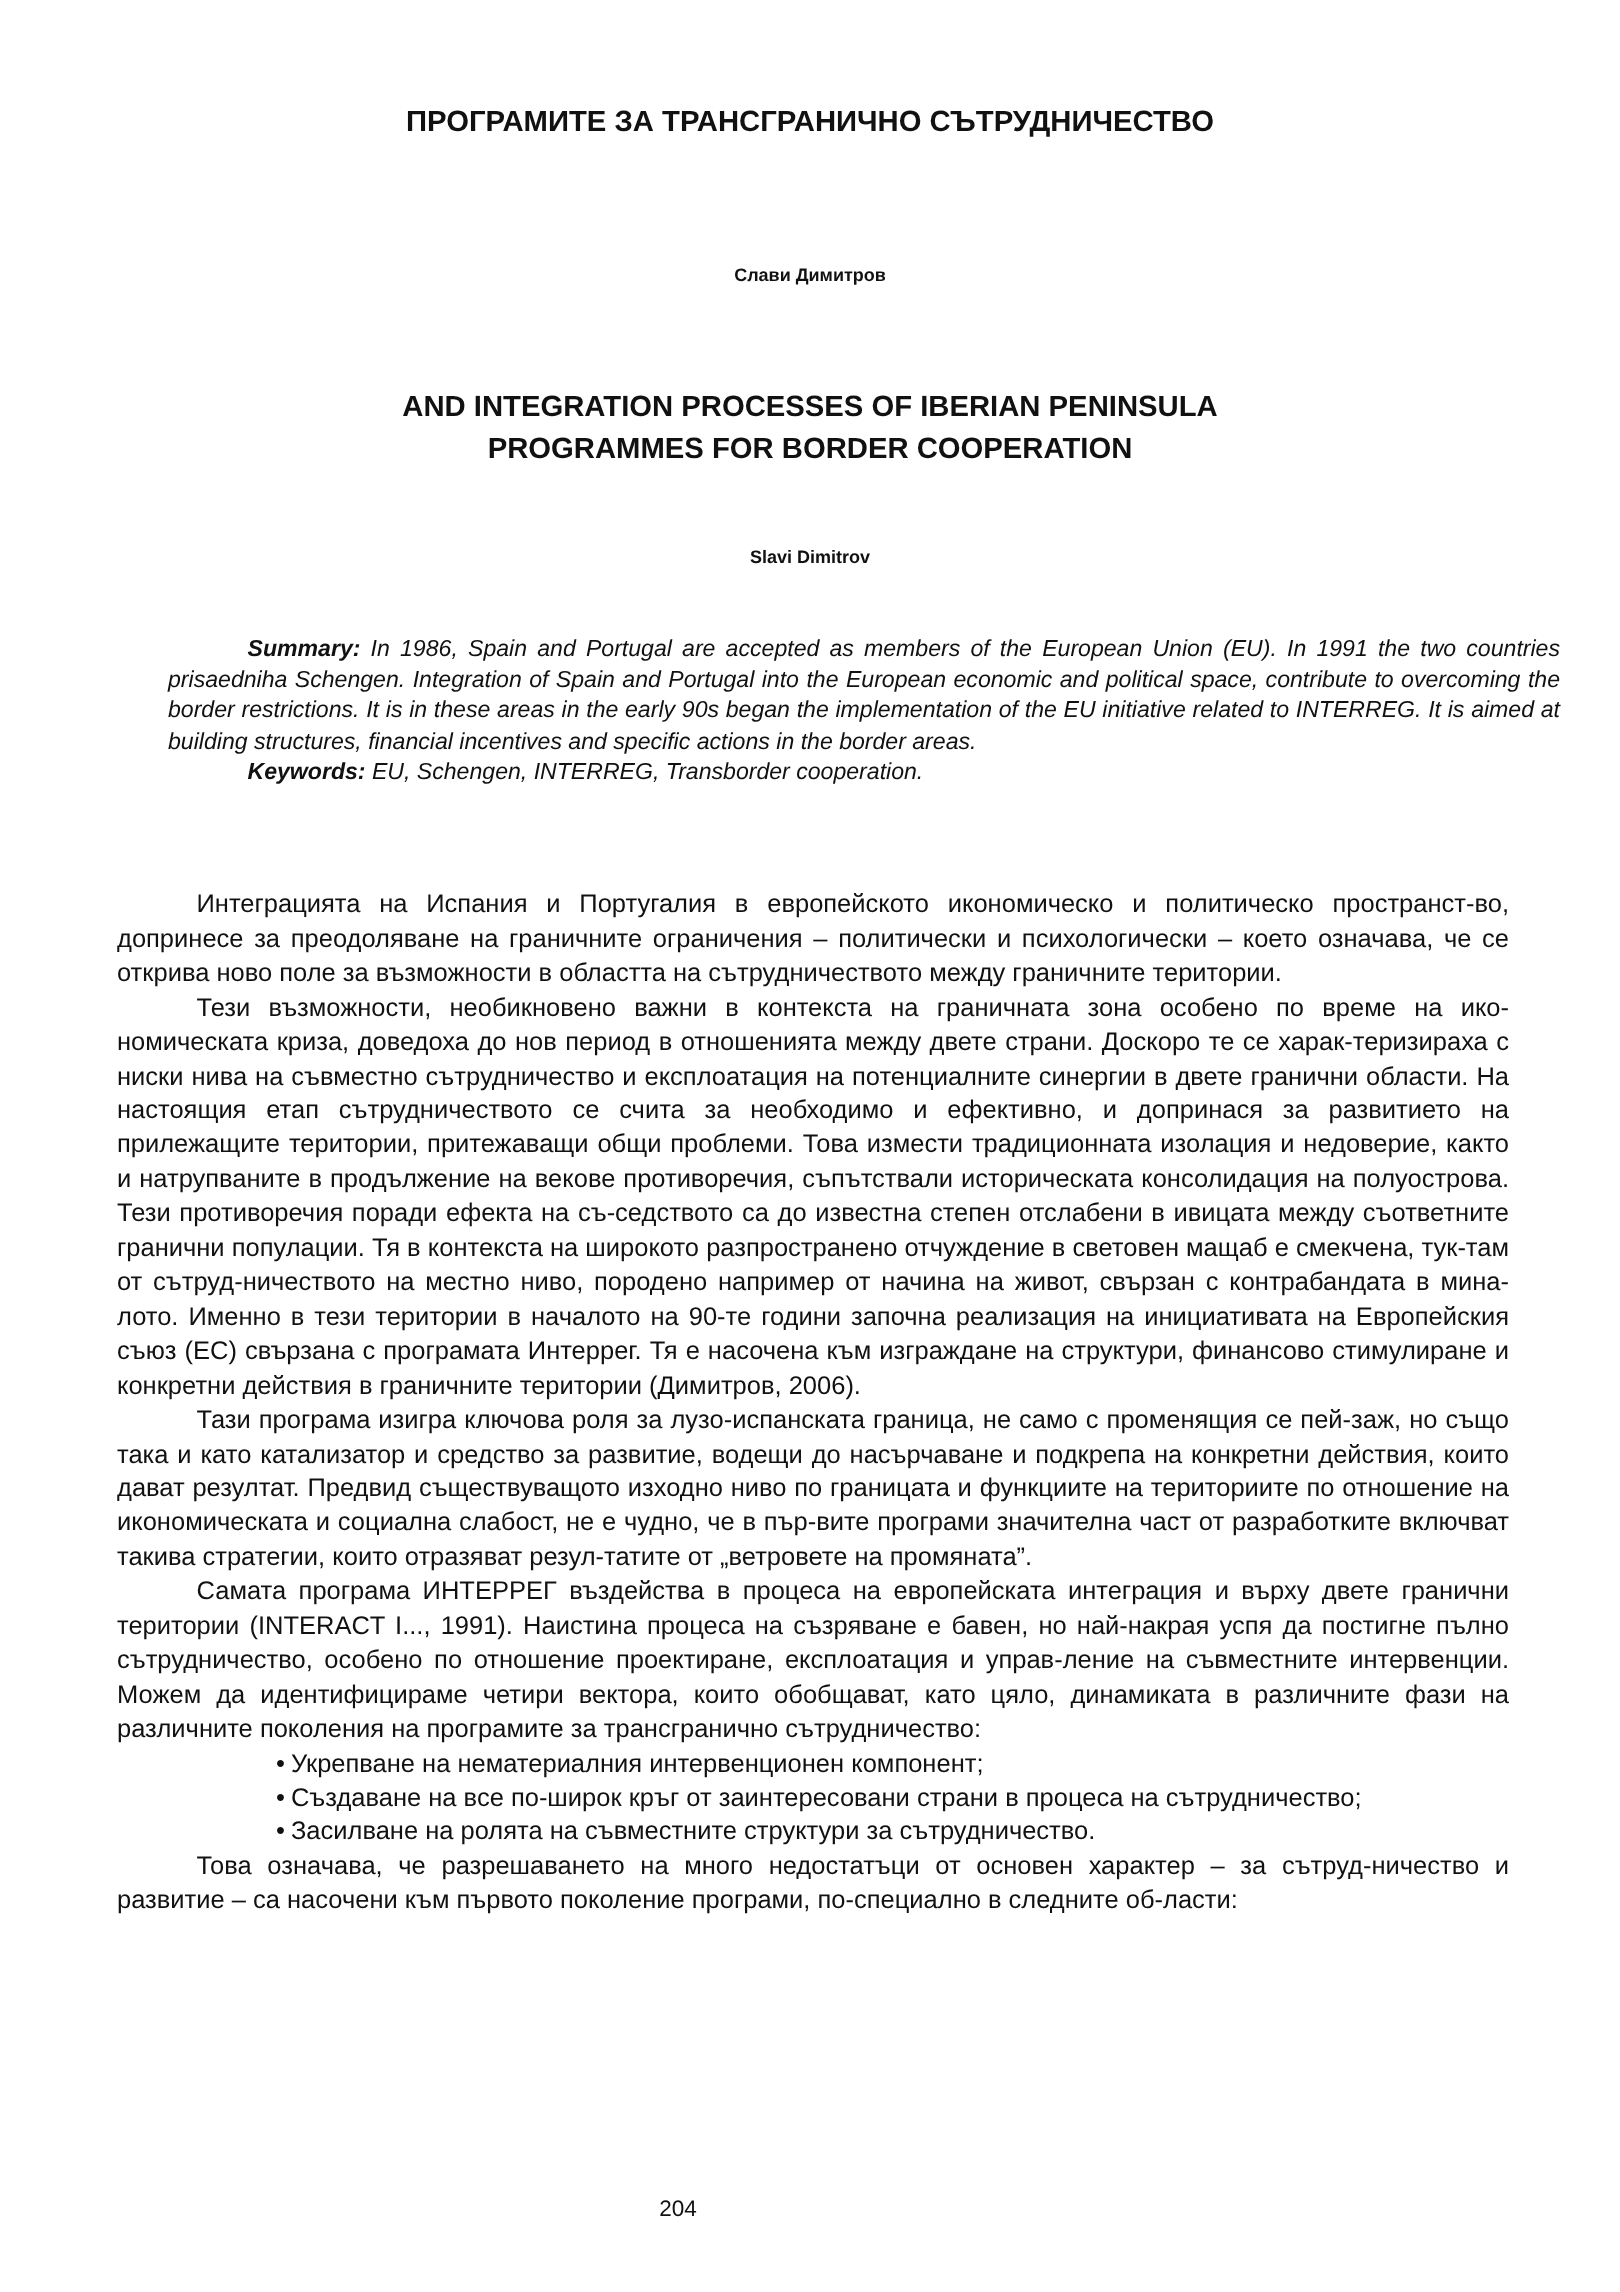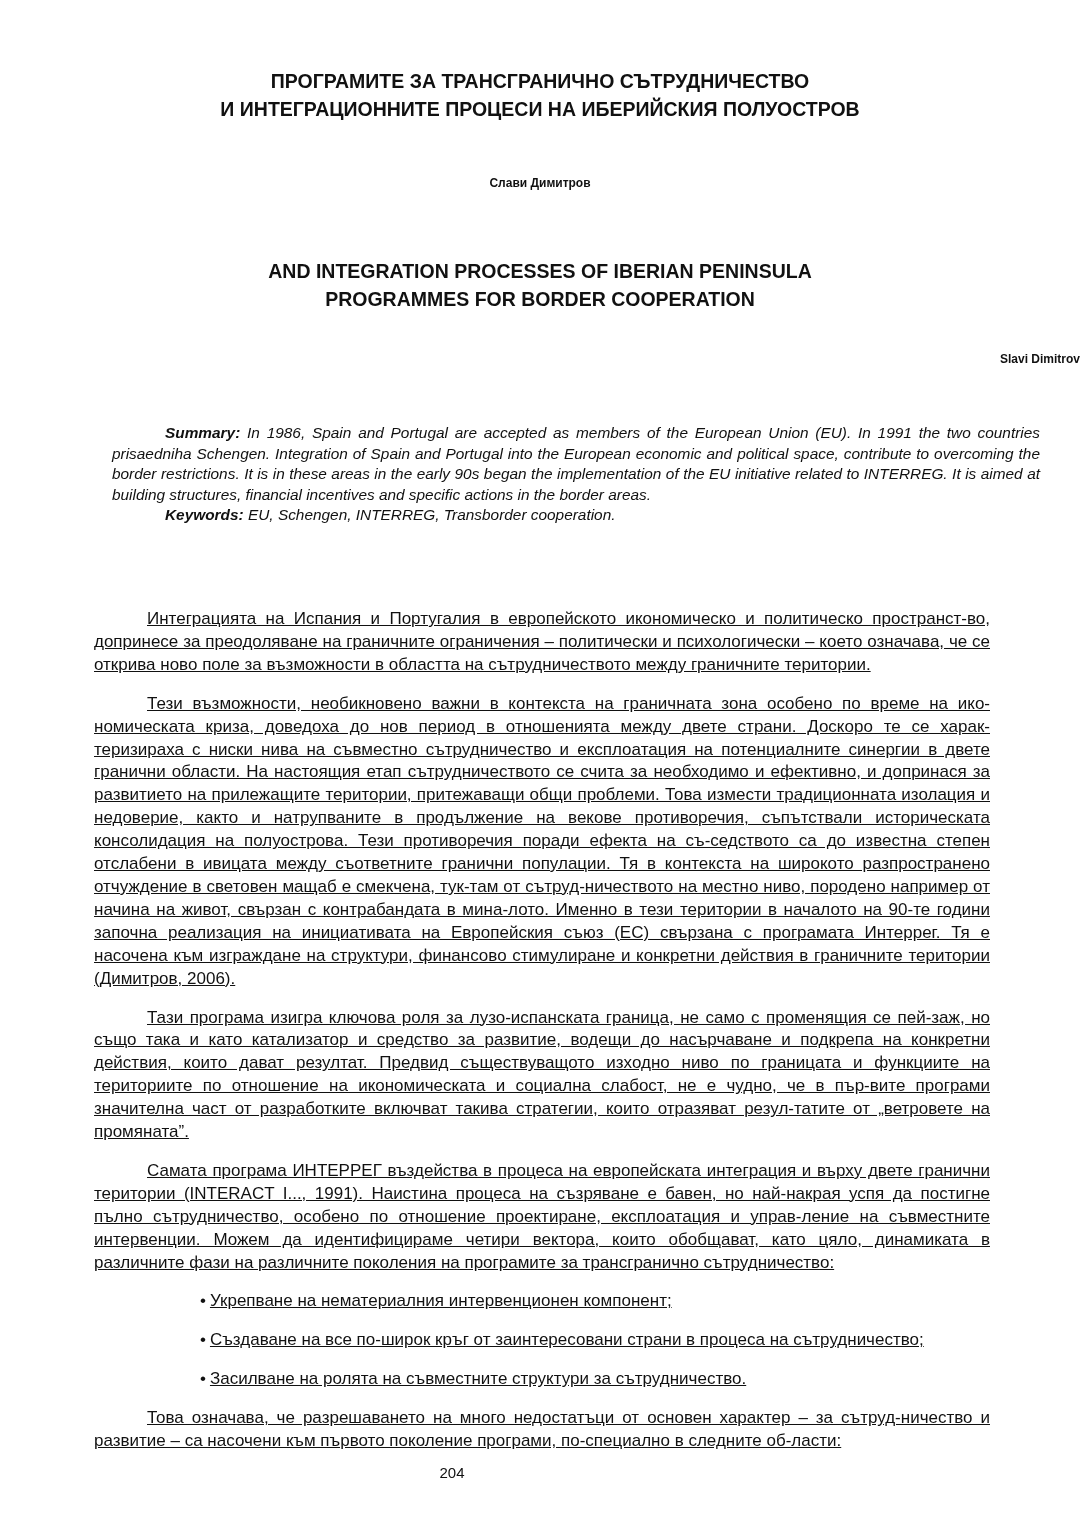--- a/index.html
+++ b/index.html
@@ -12,52 +12,51 @@
     position: absolute; left: 0; width: 1080px; text-align: center;
     font-weight: bold; font-size: 19.5px; line-height: 28px; letter-spacing: 0px;
   }
   .author {
     position: absolute; left: 0; width: 1080px; text-align: center;
     font-weight: bold; font-size: 12px; line-height: 24px;
   }
   #title-bg { top: 67px; }
   #author-bg { top: 171px; }
   #title-en { top: 257px; }
-  #author-en { top: 347px; text-align: right; }
+  #author-en { top: 359px; }
 
   .abstract {
     position: absolute; left: 78px; width: 928px; top: 423px;
     font-style: italic; font-size: 15.4px; line-height: 20.5px;
     text-align: justify;
     margin-left: 34px;
   }
   .abstract p { margin: 0; text-indent: 53px; }
   .abstract b { font-weight: bold; }
 
   .body-text {
     position: absolute; left: 78px; width: 928px; top: 592px;
     font-size: 17px; line-height: 22.9px; text-align: justify;
   }
-  .body-text p { margin: 16px; text-indent: 53px; text-decoration: underline; }
+  .body-text p { margin: 0; text-indent: 53px; }
   .body-text p.bullet { text-indent: 53px; }
   .body-text p.bullet .dot { display: inline-block; margin-right: 4px; }
 
   .page-number {
     position: absolute; left: 0; width: 904px; top: 1464px;
     text-align: center; font-size: 15px;
   }
 </style>
 </head>
 <body>
 
 <div class="page">
 
   <div class="title" id="title-bg">
     <div>ПРОГРАМИТЕ ЗА ТРАНСГРАНИЧНО СЪТРУДНИЧЕСТВО</div>
-    <div>И ИНТЕГРАЦИОННИТЕ ПРОЦЕСИ НА ИБЕРИЙСКИЯ ПОЛУОСТРОВ</div>
   </div>
 
   <div class="author" id="author-bg">Слави Димитров</div>
 
   <div class="title" id="title-en">
     <div>AND INTEGRATION PROCESSES OF IBERIAN PENINSULA</div>
     <div>PROGRAMMES FOR BORDER COOPERATION</div>
   </div>
 
   <div class="author" id="author-en">Slavi Dimitrov</div>

